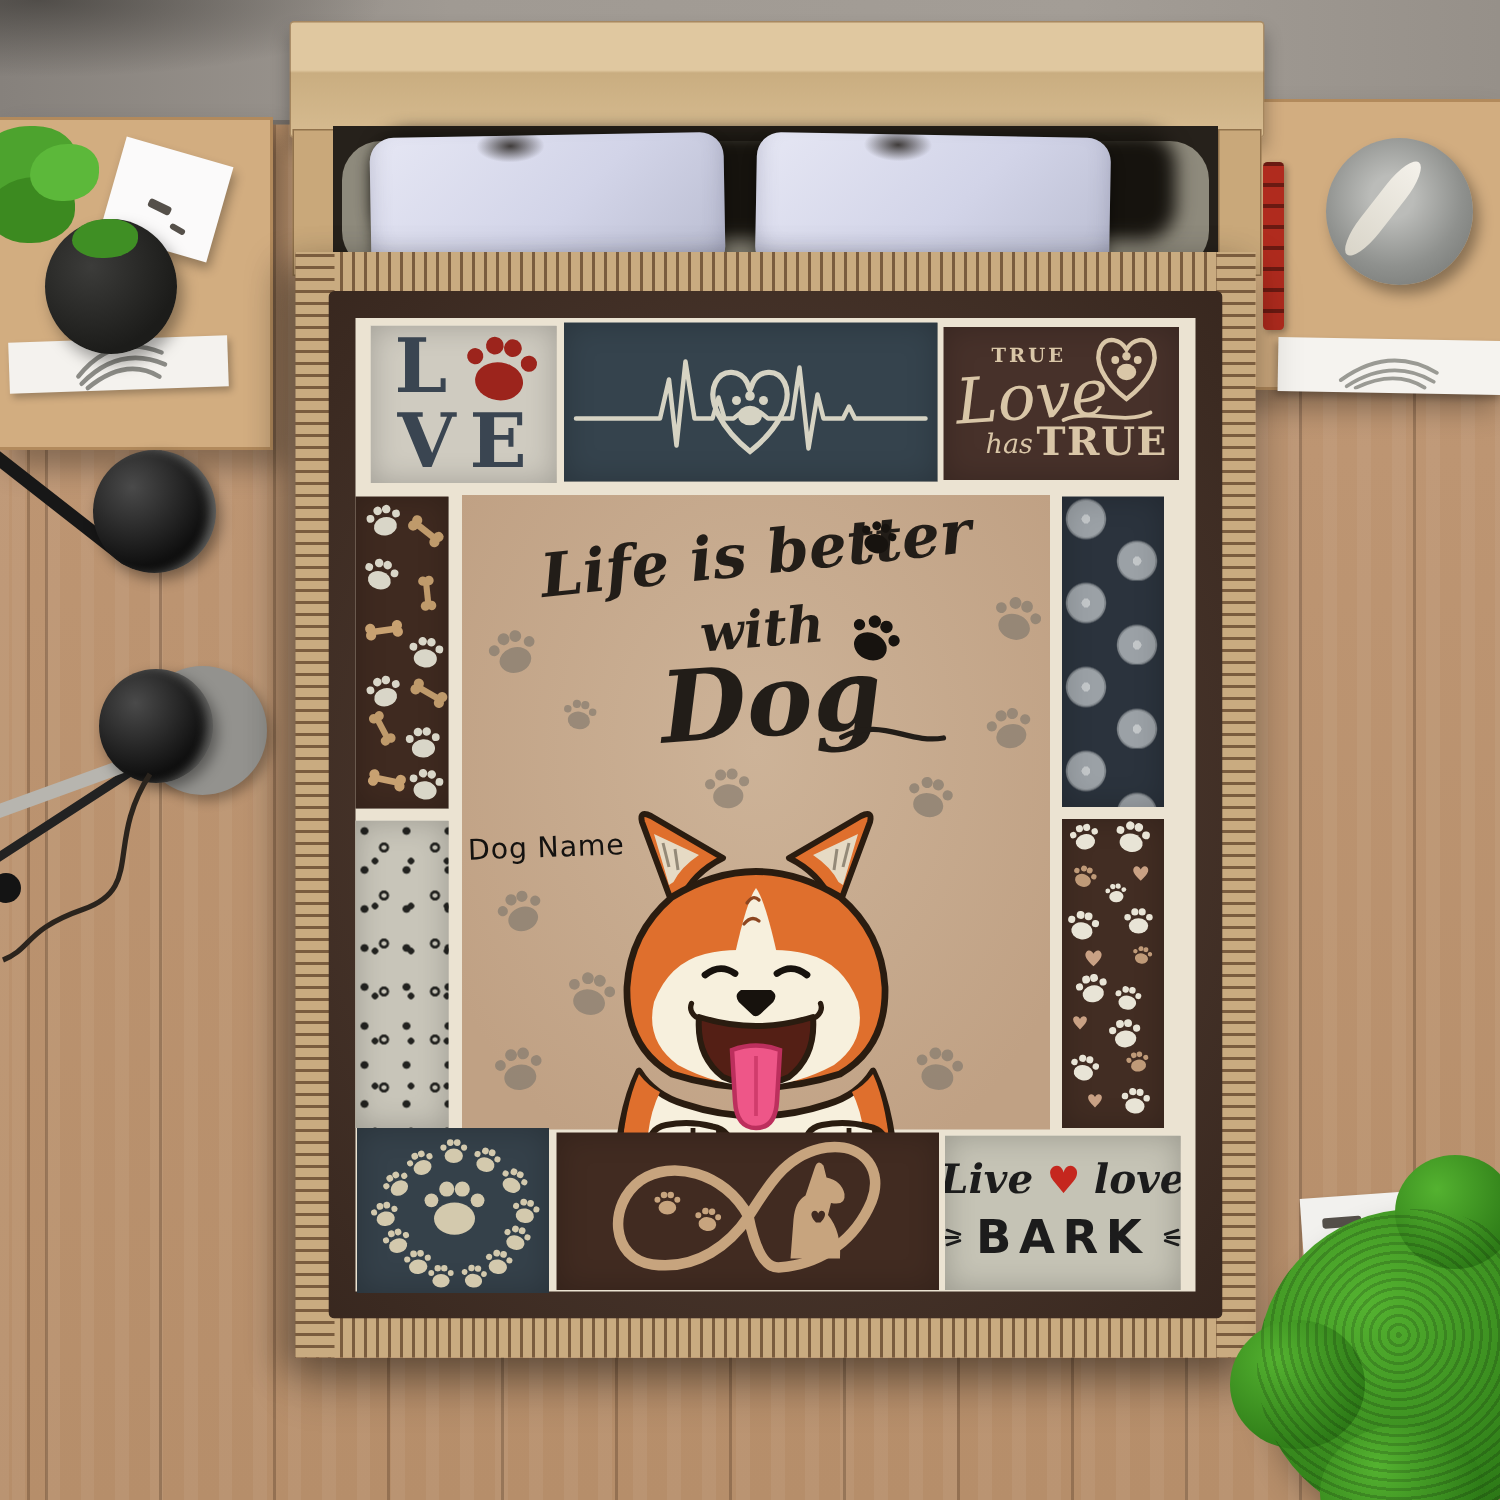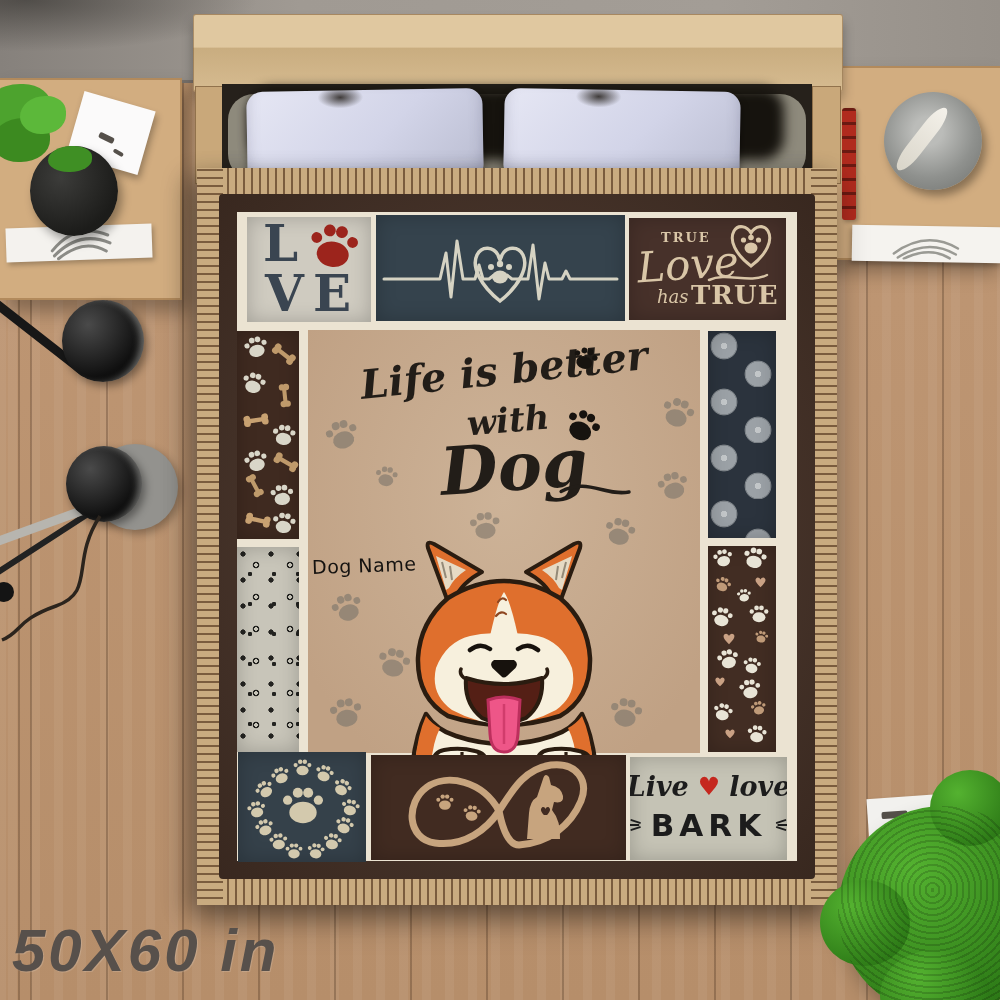--- a/index.html
+++ b/index.html
@@ -508,14 +508,13 @@
   <div class="abs" id="white-box-plant">
     <div class="box-mark" style="left:14px;top:14px;width:26px;height:7px"></div>
     <div class="box-mark" style="left:48px;top:24px;width:18px;height:6px"></div>
   </div>
   <div class="abs bush" style="left:838px;top:806px;width:210px;height:210px;box-shadow:8px 12px 22px rgba(0,0,0,.32)"></div>
   <div class="abs bush" style="left:820px;top:880px;width:90px;height:86px"></div>
   <div class="abs bush" style="left:930px;top:770px;width:80px;height:76px"></div>
   <div class="abs bush" style="left:880px;top:950px;width:110px;height:90px"></div>
   <div class="abs bush-texture" style="left:838px;top:806px;width:210px;height:210px"></div>
 
-  <div class="abs" id="size-label">50X60 in</div>
 </div>
 
 </body></html>

